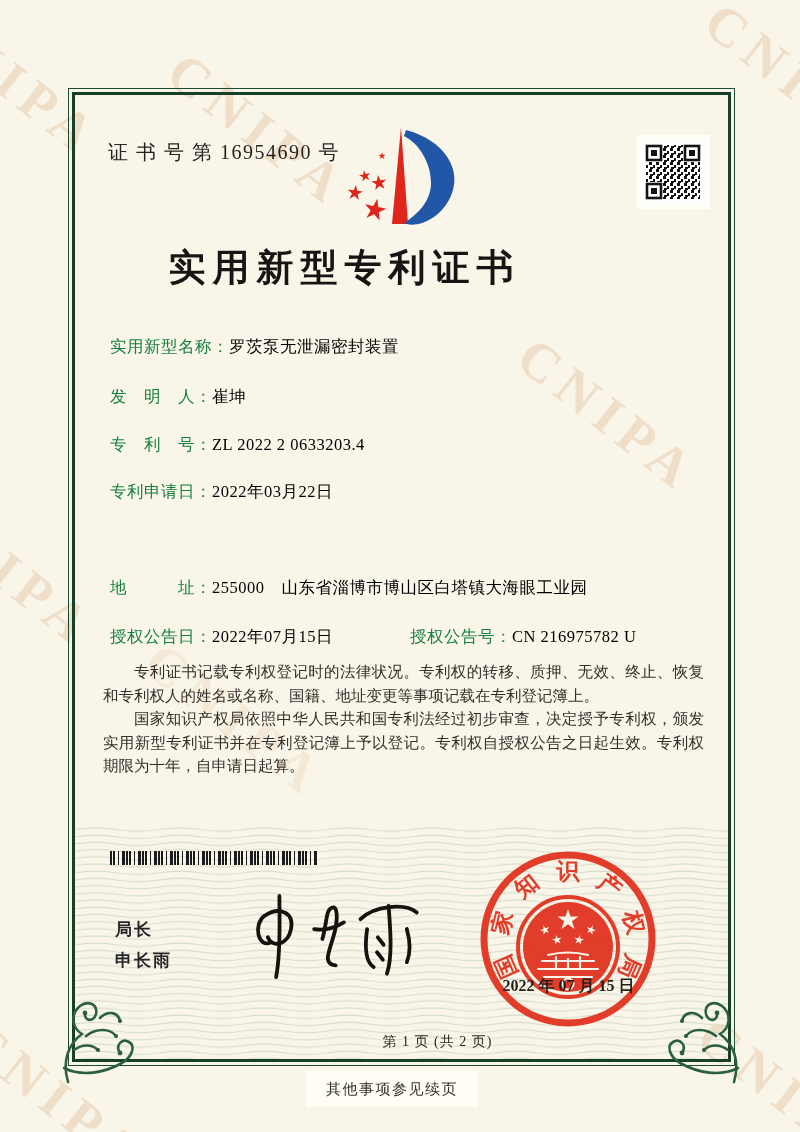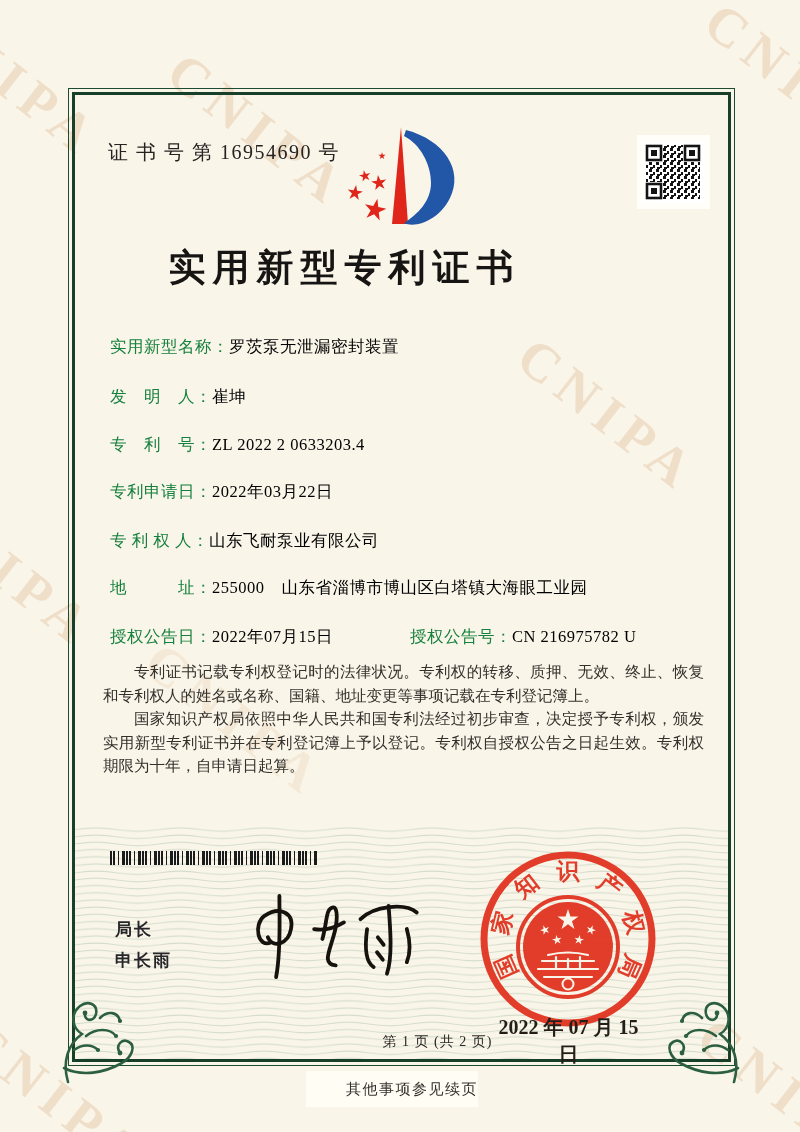--- a/index.html
+++ b/index.html
@@ -30,26 +30,26 @@
   .para p{margin:0;text-indent:2em;}
   .barcode{position:absolute;left:110px;top:851px;width:207px;height:14px;
      background:repeating-linear-gradient(90deg,#1b1b1b 0 2px,rgba(0,0,0,0) 2px 3px,#1b1b1b 3px 5px,
        rgba(0,0,0,0) 5px 8px,#1b1b1b 8px 9px,rgba(0,0,0,0) 9px 12px,#1b1b1b 12px 15px,rgba(0,0,0,0) 15px 16px);}
   .sig-title{position:absolute;left:115px;top:918px;font-family:"Liberation Sans","DejaVu Sans",sans-serif;
              font-size:17px;font-weight:600;letter-spacing:2px;color:#26262a;}
   .sig-name{position:absolute;left:115px;top:949px;font-family:"Liberation Sans","DejaVu Sans",sans-serif;
             font-size:17px;font-weight:600;letter-spacing:2px;color:#26262a;}
   .signature{position:absolute;left:243px;top:891px;}
   .seal{position:absolute;left:473px;top:844px;opacity:.93;}
-  .seal-date{position:absolute;left:496px;top:976px;width:145px;text-align:center;font-size:20px;
-             font-weight:600;color:#241e18;z-index:6;margin-top:38px;}
+  .seal-date{position:absolute;left:496px;top:976px;width:145px;text-align:center;font-size:16px;
+             font-weight:600;color:#241e18;z-index:6;}
   .page-info{position:absolute;left:68px;top:1033px;width:739px;text-align:center;font-size:14px;
              letter-spacing:1px;color:#2a2723;}
   .cont-note{position:absolute;left:306px;top:1071px;width:172px;height:36px;line-height:36px;
-             background:#fffdf4;text-align:right;font-size:15px;letter-spacing:1.5px;color:#33302c;}
+             background:#fffdf4;text-align:center;font-size:15px;letter-spacing:1.5px;color:#33302c;}
 </style>
 </head>
 <body>
 
 <div class="page">
 
   <span class="wm" style="left:10px;top:80px">CNIPA</span>
   <span class="wm" style="left:258px;top:130px">CNIPA</span>
   <span class="wm" style="left:795px;top:80px">CNIPA</span>
   <span class="wm" style="left:608px;top:415px">CNIPA</span>
@@ -155,23 +155,20 @@
   </div>
   <div class="frow" style="top:386px">
     <span class="lab">发　明　人：</span><span class="val">崔坤</span>
   </div>
   <div class="frow" style="top:434px">
     <span class="lab">专　利　号：</span><span class="val">ZL 2022 2 0633203.4</span>
   </div>
   <div class="frow" style="top:481px">
     <span class="lab">专利申请日：</span><span class="val">2022年03月22日</span>
   </div>
-  <div class="frow" style="top:530px">
-    <span class="lab">专 利 权 人：</span><span class="val">山东飞耐泵业有限公司</span>
-  </div>
   <div class="frow" style="top:577px">
     <span class="lab">地　　　址：</span><span class="val">255000　山东省淄博市博山区白塔镇大海眼工业园</span>
   </div>
 
   <div class="frow" style="top:626px">
     <span class="lab">授权公告日：</span><span class="val">2022年07月15日</span>
   </div>
   <div class="frow" style="left:410px;top:626px">
     <span class="lab">授权公告号：</span><span class="val">CN 216975782 U</span>
   </div>

